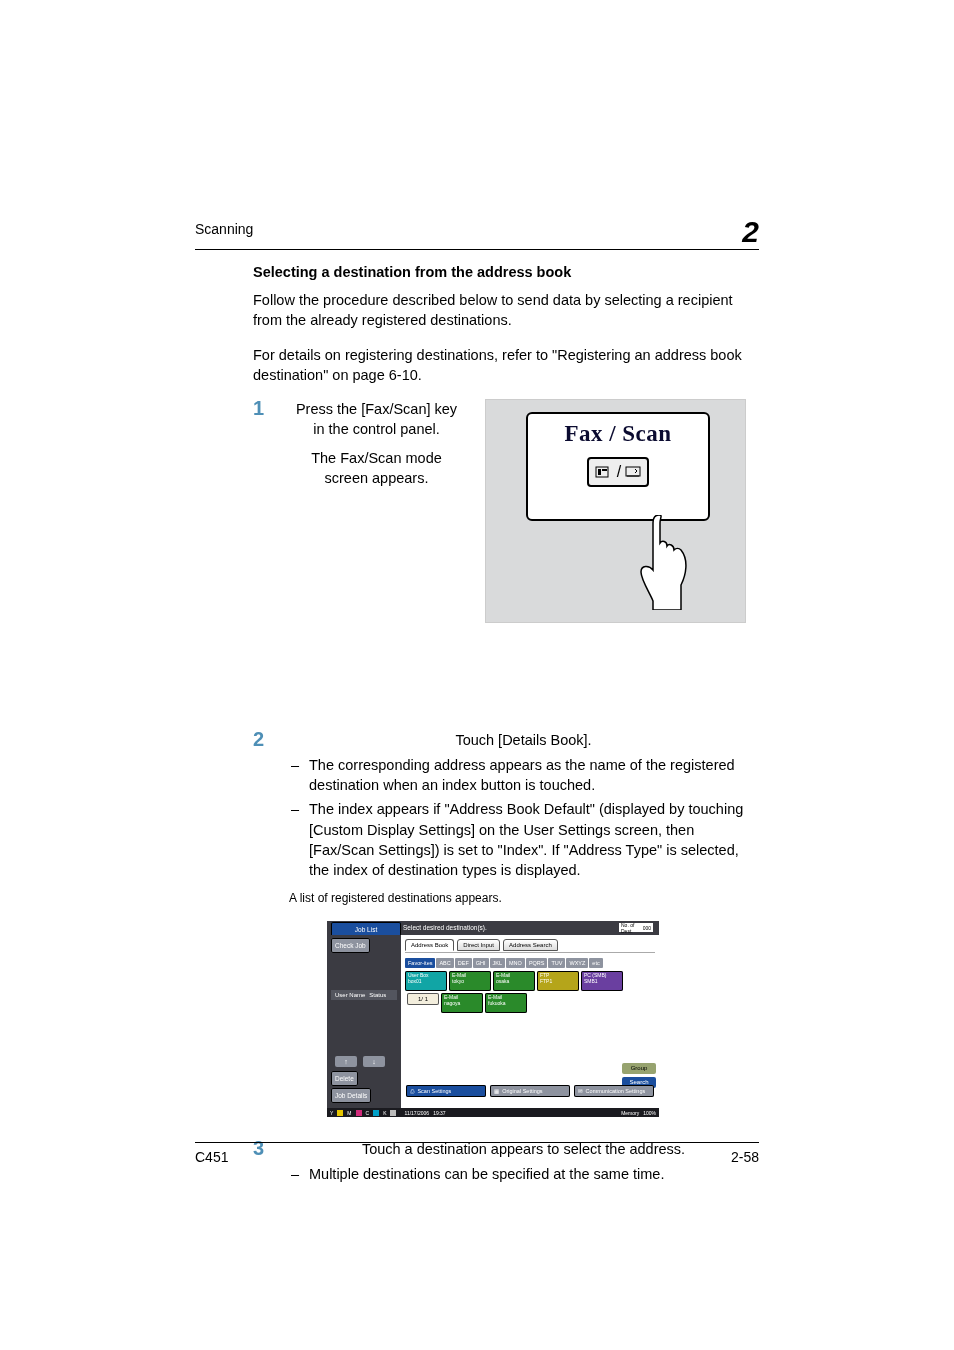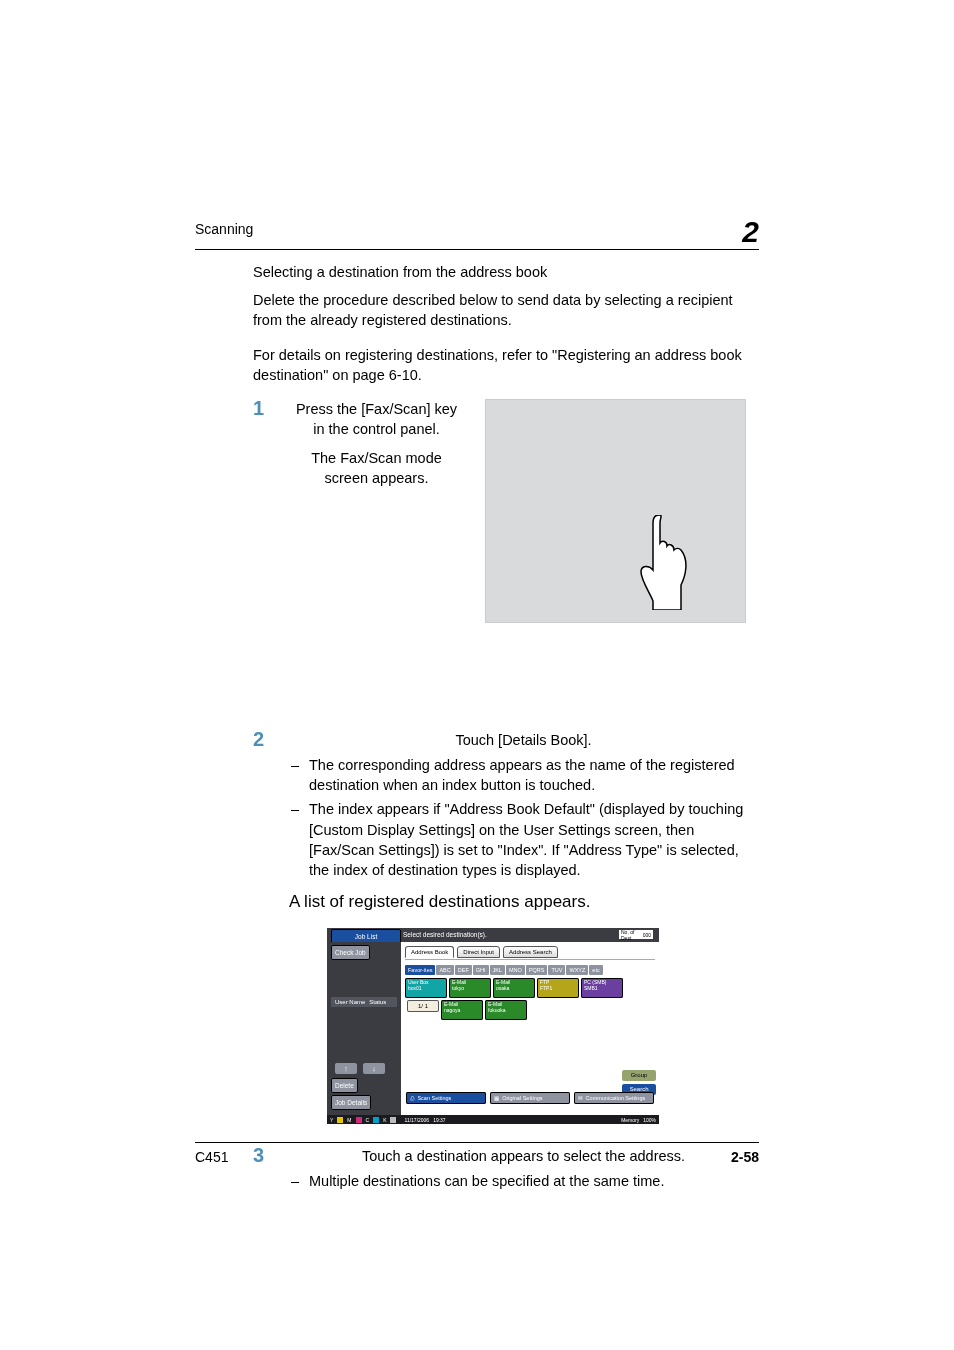--- a/index.html
+++ b/index.html
@@ -5,31 +5,31 @@
   html, body { margin:0; padding:0; background:#fff; }
   body { width:954px; height:1350px; position:relative;
          font-family:Arial,Helvetica,sans-serif; color:#000; }
   .hdr { position:absolute; top:217px; left:195px; right:195px; }
   .hdr-row { display:flex; align-items:center; }
   .hdr-text { font-size:14px; flex:1; padding-bottom:6px; }
   .hdr-num { font-size:30px; font-style:italic; font-weight:bold; margin-left:8px;
              line-height:1; }
   .hdr-rule { border:0; border-top:1.2px solid #000; margin:2px 0 0 0; }
   .content { position:absolute; top:258px; left:253px; width:505px; }
-  .heading { font-size:14.5px; font-weight:normal; margin:6px 0 10px; }
+  .heading { font-size:14.5px; font-weight:bold; margin:6px 0 10px; }
   .para { font-size:14.5px; line-height:1.40; margin:0 0 14px; }
   .step { position:relative; margin:14px 0 0 0; padding-left:36px; }
   .step-num { position:absolute; left:0; top:-2px; font-size:20px; font-weight:bold;
               color:#4e8fb6; font-family:Arial; }
   .step-body { font-size:14.5px; line-height:1.40;text-align:center; }
   .step1 .step-body { width:175px; }
   .sub { font-size:14.5px; line-height:1.4; padding-left:56px; text-indent:-18px;
          margin:4px 0 0 0; }
   .dash { display:inline-block; width:18px; text-indent:0; }
-  .follow { font-size:17px; line-height:1.4; padding-left:36px; margin:10px 0 0 0; }
+  .follow { font-size:12px; line-height:1.4; padding-left:36px; margin:10px 0 0 0; }
   
   .fig1 { position:absolute; left:232px; top:0; width:259px; height:222px;
           background:#d9dadb; border:1px solid #ccc; }
   .panel { position:absolute; left:40px; top:12px; width:180px; height:105px;
            border:2px solid #000; border-radius:6px; background:#fff; }
   .panel-title { text-align:center; font-size:23px; font-weight:bold; color:#0b0b30;
                  margin-top:7px; font-family:Georgia,serif; letter-spacing:.5px; }
   .panel-lcd { width:58px; height:26px; margin:10px auto 0; border:2px solid #000;
                border-radius:4px; background:#eee; display:flex; align-items:center;
                justify-content:center; gap:4px; }
@@ -91,47 +91,63 @@
   .status { position:absolute; left:0; right:0; bottom:0; height:9px; background:#1a1a1f;
             display:flex; align-items:center; font-size:5px; color:#fff; gap:4px;
             padding:0 3px; }
   .sq { width:6px; height:6px; }
   .y{background:#e5c500;} .m{background:#d02a7a;} .c{background:#00a0c8;}
   .k{background:#bbb;}
   
   .ftr { position:absolute; left:195px; right:195px; top:1142px; }
   .ftr-rule { border:0; border-top:1px solid #000; margin:0 0 6px 0;}
   .ftr-row { display:flex; font-size:14px; }
-  .ftr-right { margin-left:auto;font-weight:bold; }
+  .ftr-right { margin-left:auto; }
 </style>
 </head>
 <body>
 
 <div class="hdr">
   <div class="hdr-row">
     <div class="hdr-text">Scanning</div>
     <div class="hdr-num">2</div>
   </div>
   <hr class="hdr-rule">
 </div>
 
 <div class="content">
   <div class="heading">Selecting a destination from the address book</div>
-  <p class="para">Delete the procedure described below to send data by selecting a recipient from the already registered destinations.</p>
+  <p class="para">Follow the procedure described below to send data by selecting a recipient from the already registered destinations.</p>
   <p class="para">For details on registering destinations, refer to "Registering an address book destination" on page 6-10.</p>
 
   <div class="step step1">
     <div class="step-num">1</div>
     <div class="step-body">
       <div>Press the [Fax/Scan] key in the control panel.</div>
       <div style="height:8px"></div>
       <div>The Fax/Scan mode screen appears.</div>
     </div>
 
     <div class="fig1">
+      <div class="panel">
+        <div class="panel-title">Fax / Scan</div>
+        <div class="panel-lcd">
+          <svg width="18" height="16" viewBox="0 0 18 16">
+            <rect x="1" y="3" width="12" height="10" fill="none" stroke="#000"></rect>
+            <rect x="3" y="5" width="3" height="6" fill="#000"></rect>
+            <rect x="7" y="5" width="5" height="2" fill="#000"></rect>
+          </svg>
+          <span>/</span>
+          <svg width="16" height="14" viewBox="0 0 16 14">
+            <rect x="1" y="2" width="14" height="9" fill="none" stroke="#000"></rect>
+            <line x1="2" y1="11" x2="14" y2="11" stroke="#000"></line>
+            <polyline points="10,4 12,6 10,8" fill="none" stroke="#000"></polyline>
+          </svg>
+        </div>
+      </div>
       <div class="hand">
         <svg viewBox="0 0 60 95">
           <path d="M28 0 C24 0 22 3 22 8 L22 55 C18 50 10 50 10 57 C10 65 20 80 22 86 L22 95 L50 95 L50 70 C55 60 58 45 50 35 C48 33 45 33 43 35 C43 30 38 28 36 31 C36 26 31 25 29 28 L29 8 C29 3 32 0 28 0 Z" fill="#fff" stroke="#000" stroke-width="1.5"></path>
         </svg>
       </div>
     </div>
   </div>
 
   <div style="height:228px"></div>
 

